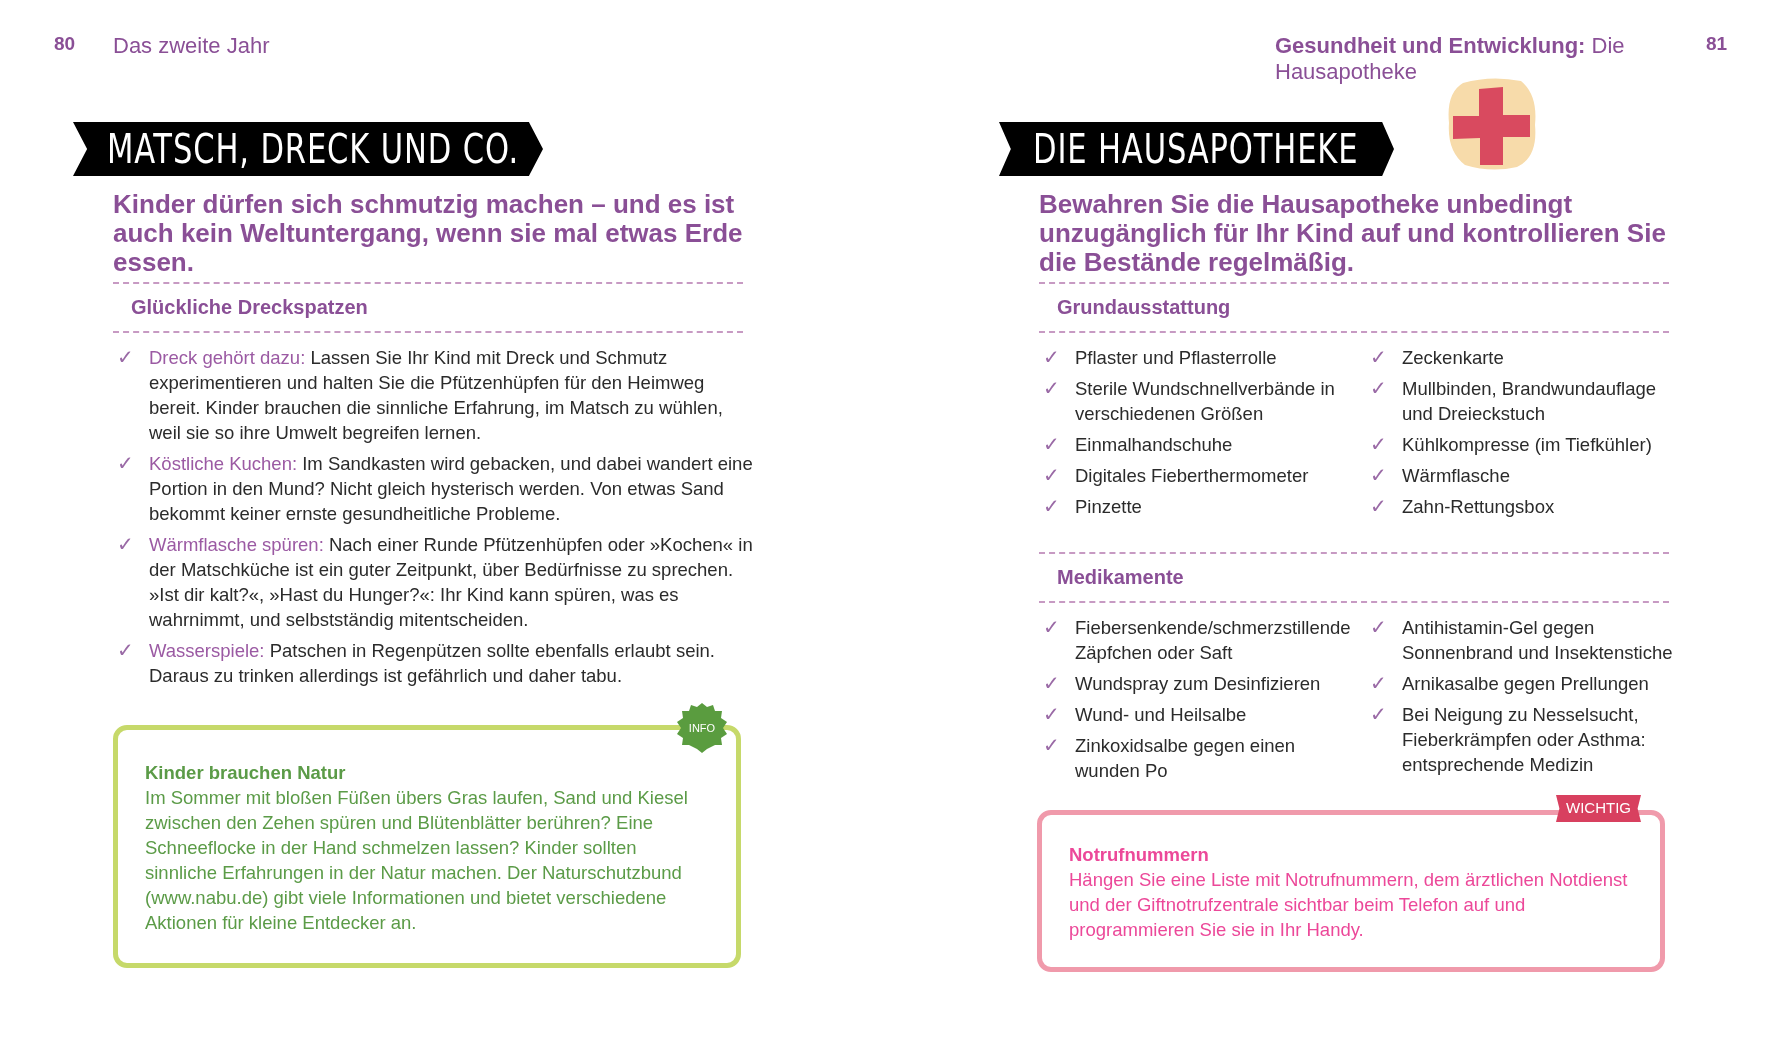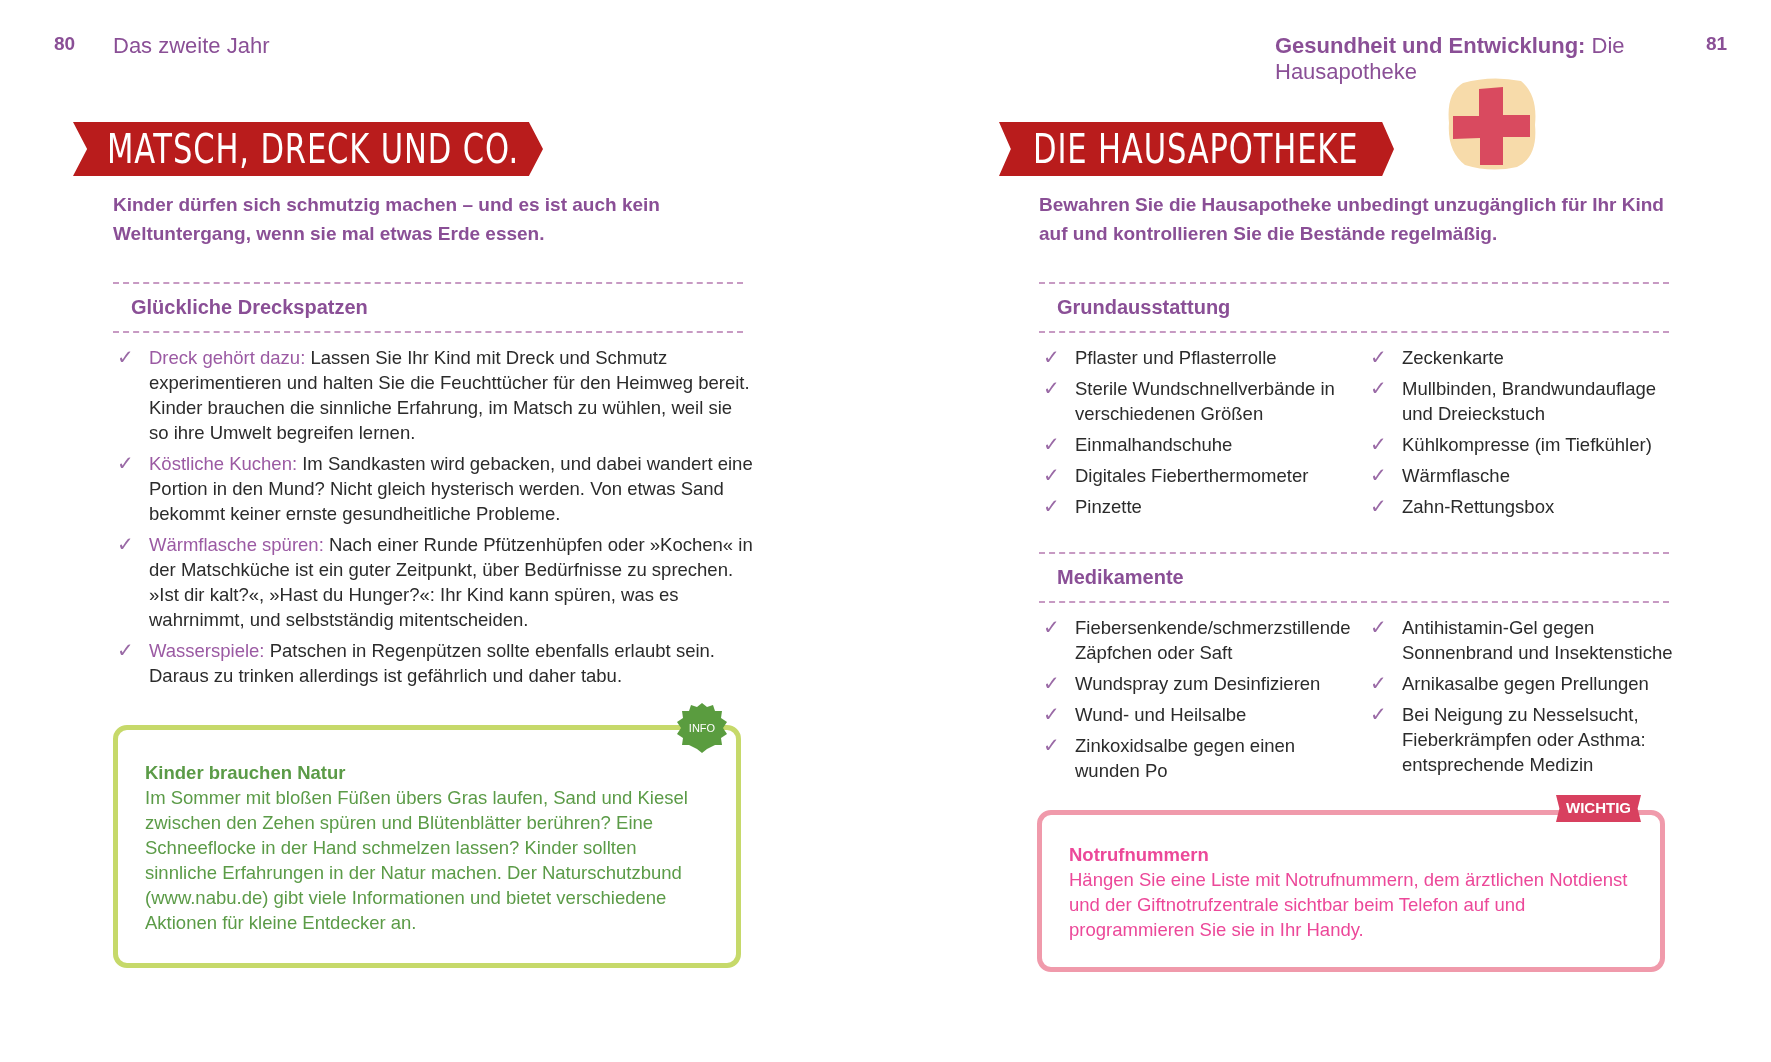--- a/index.html
+++ b/index.html
@@ -2,26 +2,26 @@
 <html><head>
 <meta charset="utf-8">
 <style>
   html, body { margin:0; padding:0; background:#ffffff; }
   body { width:1771px; height:1062px; position:relative; overflow:hidden;
          font-family:"Liberation Sans", "DejaVu Sans", sans-serif; color:#2b2b2b; }
   .abs { position:absolute; }
   .pagenum { font-weight:bold; font-size:19px; color:#8a4f96; top:33px; }
   .runhead { font-size:22px; color:#8a4f96; top:33px; }
   .runhead b { font-weight:bold; }
-  .banner { height:54px; background:#b91c1c; }
+  .banner { height:54px; background:#000000; }
   .banner-left { clip-path: polygon(0 0, 97% 0, 100% 50%, 97% 100%, 0 100%, 3% 50%); }
   .banner-title { color:#ffffff; font-family:"DejaVu Sans Condensed","DejaVu Sans", sans-serif;
     font-size:40px; letter-spacing:1px; line-height:54px; padding-left:40px; white-space:nowrap;
     transform:scaleX(0.85); transform-origin:left center; }
-  .lead { color:#8a4f96; font-weight:bold; font-size:19px; line-height:29px; }
+  .lead { color:#8a4f96; font-weight:bold; font-size:26px; line-height:29px; }
   .dash { height:0; border-top:2px dashed #c79ac3; }
   .subhead { color:#8a4f96; font-weight:bold; font-size:20px; }
   .list { list-style:none; margin:0; padding:0; font-size:18.5px; line-height:25px; color:#2b2b2b; }
   .list li { position:relative; padding-left:36px; margin-bottom:6px; }
   .list li .chk { position:absolute; left:4px; top:0; color:#9a6aa6; font-size:20px; }
   .list li .lbl { color:#9b5aa3; font-weight:normal; }
   .box { border-radius:14px; background:#fff; }
   .infobox { border:5px solid #c6d96a; }
   .warnbox { border:5px solid #f09aab; }
   .box-title { font-weight:bold; font-size:18.5px; line-height:25px; }
@@ -44,21 +44,21 @@
   <div class="banner-title">MATSCH, DRECK UND CO.</div>
 </div>
 
 <div class="abs lead" style="left:113px; top:190px; width:640px;">Kinder dürfen sich schmutzig machen – und es ist auch kein Weltuntergang, wenn sie mal etwas Erde essen.</div>
 
 <div class="abs dash" style="left:113px; top:282px; width:630px;"></div>
 <div class="abs subhead" style="left:131px; top:296px;">Glückliche Dreckspatzen</div>
 <div class="abs dash" style="left:113px; top:331px; width:630px;"></div>
 
 <ul class="abs list" style="left:113px; top:345px; width:640px;">
-  <li><span class="chk">✓</span><span class="lbl">Dreck gehört dazu:</span><span> Lassen Sie Ihr Kind mit Dreck und Schmutz experimentieren und halten Sie die Feuchttücher für den Heimweg bereit. Kinder brauchen die sinnliche Erfahrung, im Matsch zu wühlen, weil sie so ihre Umwelt begreifen lernen.</span></li>
+  <li><span class="chk">✓</span><span class="lbl">Dreck gehört dazu:</span><span> Lassen Sie Ihr Kind mit Dreck und Schmutz experimentieren und halten Sie die Pfützenhüpfen für den Heimweg bereit. Kinder brauchen die sinnliche Erfahrung, im Matsch zu wühlen, weil sie so ihre Umwelt begreifen lernen.</span></li>
   <li><span class="chk">✓</span><span class="lbl">Köstliche Kuchen:</span><span> Im Sandkasten wird gebacken, und dabei wandert eine Portion in den Mund? Nicht gleich hysterisch werden. Von etwas Sand bekommt keiner ernste gesundheitliche Probleme.</span></li>
   <li><span class="chk">✓</span><span class="lbl">Wärmflasche spüren:</span><span> Nach einer Runde Pfützenhüpfen oder »Kochen« in der Matschküche ist ein guter Zeitpunkt, über Bedürfnisse zu sprechen. »Ist dir kalt?«, »Hast du Hunger?«: Ihr Kind kann spüren, was es wahrnimmt, und selbstständig mitentscheiden.</span></li>
   <li><span class="chk">✓</span><span class="lbl">Wasserspiele:</span><span> Patschen in Regenpützen sollte ebenfalls erlaubt sein. Daraus zu trinken allerdings ist gefährlich und daher tabu.</span></li>
 </ul>
 
 <div class="abs box infobox" style="left:113px; top:725px; width:618px; height:233px;">
   <div style="position:absolute; left:27px; top:30px; width:560px;">
     <div class="box-title green">Kinder brauchen Natur</div>
     <div class="box-text green">Im Sommer mit bloßen Füßen übers Gras laufen, Sand und Kiesel zwischen den Zehen spüren und Blütenblätter berühren? Eine Schneeflocke in der Hand schmelzen lassen? Kinder sollten sinnliche Erfahrungen in der Natur machen. Der Naturschutzbund (www.nabu.de) gibt viele Informationen und bietet verschiedene Aktionen für kleine Entdecker an.</div>
   </div>
@@ -115,13 +115,13 @@
   <li><span class="chk">✓</span><span>Arnikasalbe gegen Prellungen</span></li>
   <li><span class="chk">✓</span><span>Bei Neigung zu Nesselsucht, Fieberkrämpfen oder Asthma: entsprechende Medizin</span></li>
 </ul>
 
 <div class="abs box warnbox" style="left:1037px; top:810px; width:618px; height:152px;">
   <div style="position:absolute; left:27px; top:27px; width:560px;">
     <div class="box-title pinkt">Notrufnummern</div>
     <div class="box-text pinkt">Hängen Sie eine Liste mit Notrufnummern, dem ärztlichen Notdienst und der Giftnotrufzentrale sichtbar beim Telefon auf und programmieren Sie sie in Ihr Handy.</div>
   </div>
 </div>
-<div class="abs warn-badge" style="left:1556px; top:795px;font-weight:bold;">WICHTIG</div>
+<div class="abs warn-badge" style="left:1556px; top:795px;">WICHTIG</div>
 
 </body></html>

